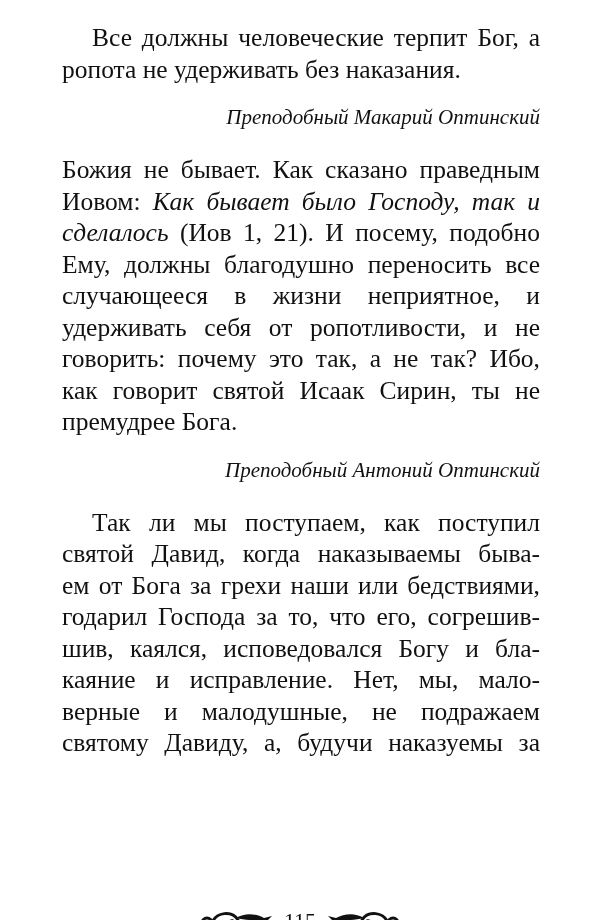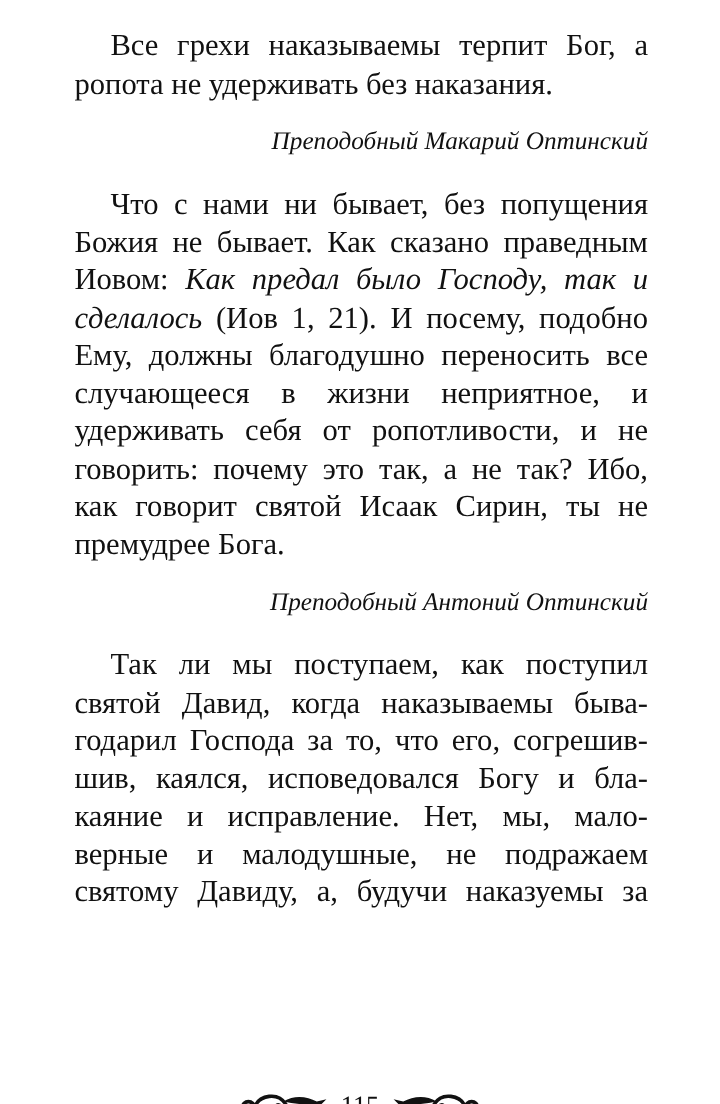--- a/index.html
+++ b/index.html
@@ -26,46 +26,46 @@
     font-family: "Liberation Serif", serif; font-size: 22px; color: #111;
   }
   .orn { width: 80px; height: 30px; }
 </style>
 </head>
 <body>
 
 <div class="page">
 
   <div class="para">
-    <span class="line indent">Все грехи наказываемы терпит Бог, а</span>
+    <span class="line indent">Все должны человеческие терпит Бог, а</span>
     <span class="line last">ропота не удерживать без наказания.</span>
     <span class="attr">Преподобный Макарий Оптинский</span>
   </div>
 
   <div class="gap1"></div>
 
   <div class="para">
-    <span class="line indent">Что с нами ни бывает, без попущения</span>
     <span class="line">Божия не бывает. Как сказано праведным</span>
-    <span class="line"><span>Иовом: </span><span class="it">Как предал было Господу, так и</span></span>
+    <span class="line"><span>Иовом: </span><span class="it">Как бывает было Господу, так и</span></span>
     <span class="line"><span class="it">сделалось</span><span> (Иов 1, 21). И посему, подобно</span></span>
     <span class="line">Ему, должны благодушно переносить все</span>
     <span class="line">случающееся в жизни неприятное, и</span>
     <span class="line">удерживать себя от ропотливости, и не</span>
     <span class="line">говорить: почему это так, а не так? Ибо,</span>
     <span class="line">как говорит святой Исаак Сирин, ты не</span>
     <span class="line last">премудрее Бога.</span>
     <span class="attr">Преподобный Антоний Оптинский</span>
   </div>
 
   <div class="gap2"></div>
 
   <div class="para">
     <span class="line indent">Так ли мы поступаем, как поступил</span>
     <span class="line">святой Давид, когда наказываемы быва-</span>
+    <span class="line">ем от Бога за грехи наши или бедствиями,</span>
     <span class="line">годарил Господа за то, что его, согрешив-</span>
     <span class="line">шив, каялся, исповедовался Богу и бла-</span>
     <span class="line">каяние и исправление. Нет, мы, мало-</span>
     <span class="line">верные и малодушные, не подражаем</span>
     <span class="line">святому Давиду, а, будучи наказуемы за</span>
   </div>
 </div>
 
 <div class="footer">
   <svg class="orn" viewBox="0 0 80 30">

